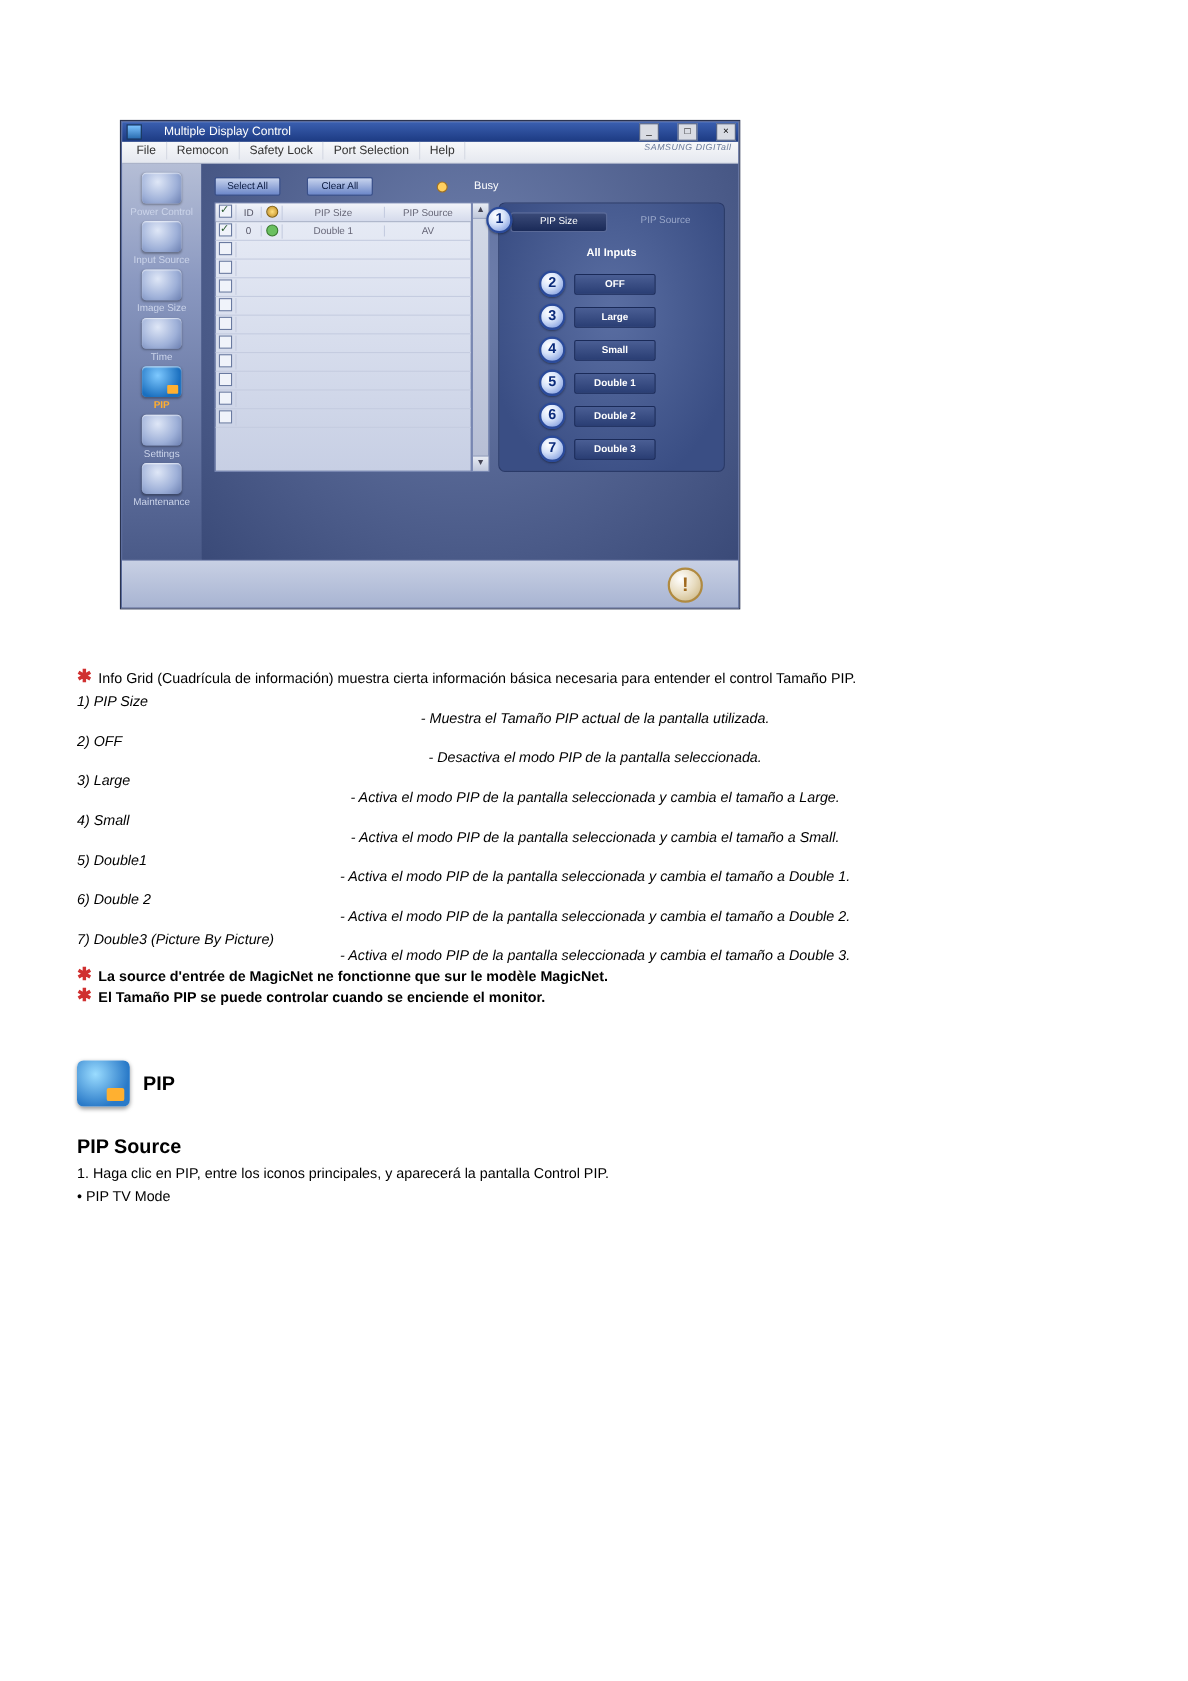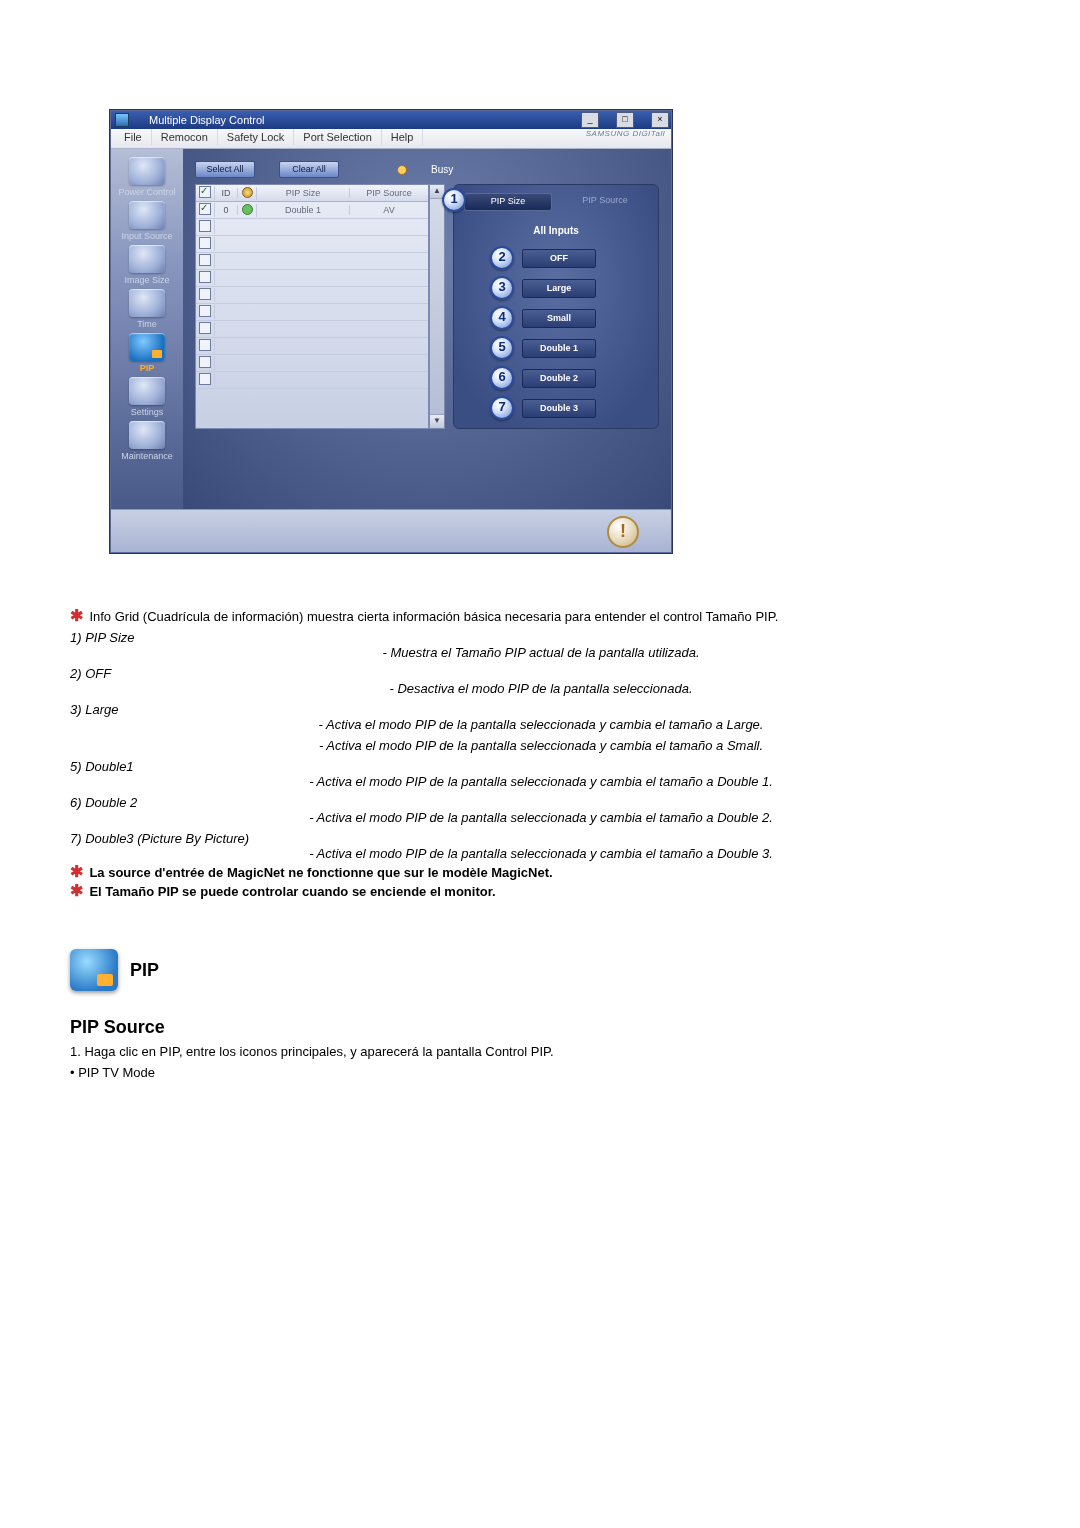--- a/index.html
+++ b/index.html
@@ -396,20 +396,21 @@
     </div>
     <div class="num-item">
       <div class="nhead">2)  OFF</div>
       <div class="ndesc">- Desactiva el modo PIP de la pantalla seleccionada.</div>
     </div>
     <div class="num-item">
       <div class="nhead">3)  Large</div>
       <div class="ndesc">- Activa el modo PIP de la pantalla seleccionada y cambia el tamaño a Large.</div>
     </div>
     <div class="num-item">
+      <div class="nhead">4)  Small</div>
       <div class="ndesc">- Activa el modo PIP de la pantalla seleccionada y cambia el tamaño a Small.</div>
     </div>
     <div class="num-item">
       <div class="nhead">5)  Double1</div>
       <div class="ndesc">- Activa el modo PIP de la pantalla seleccionada y cambia el tamaño a Double 1.</div>
     </div>
     <div class="num-item">
       <div class="nhead">6)  Double 2</div>
       <div class="ndesc">- Activa el modo PIP de la pantalla seleccionada y cambia el tamaño a Double 2.</div>
     </div>

